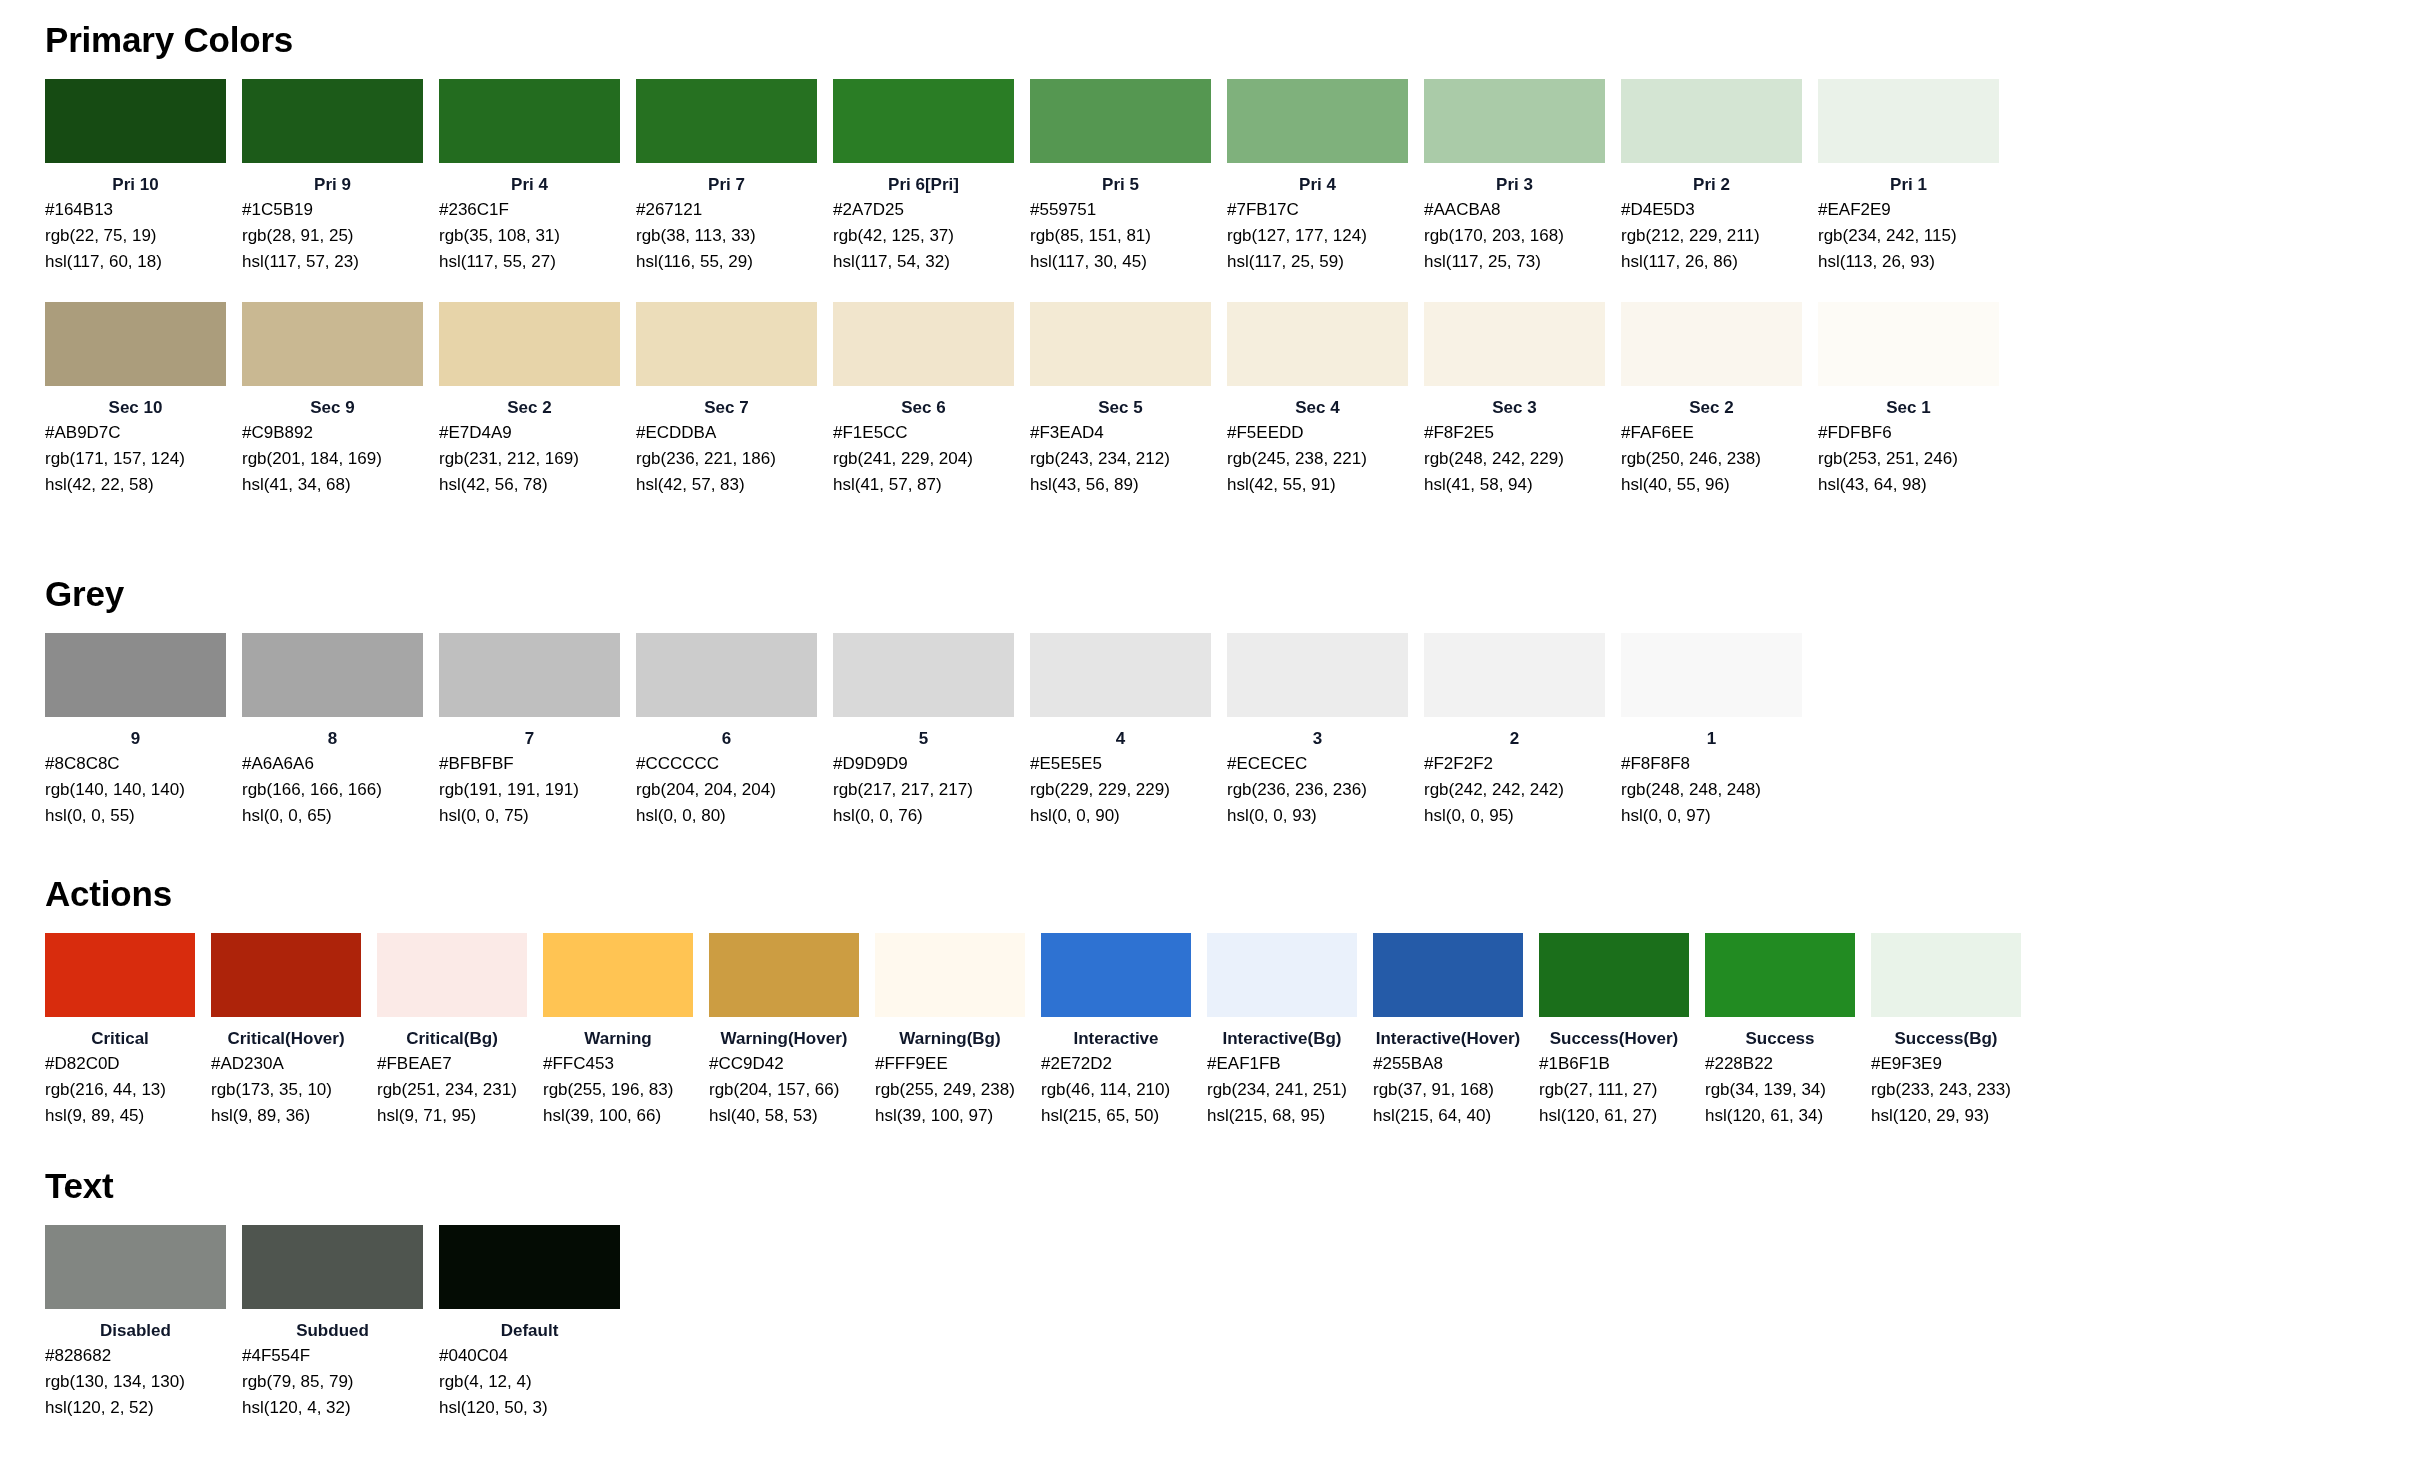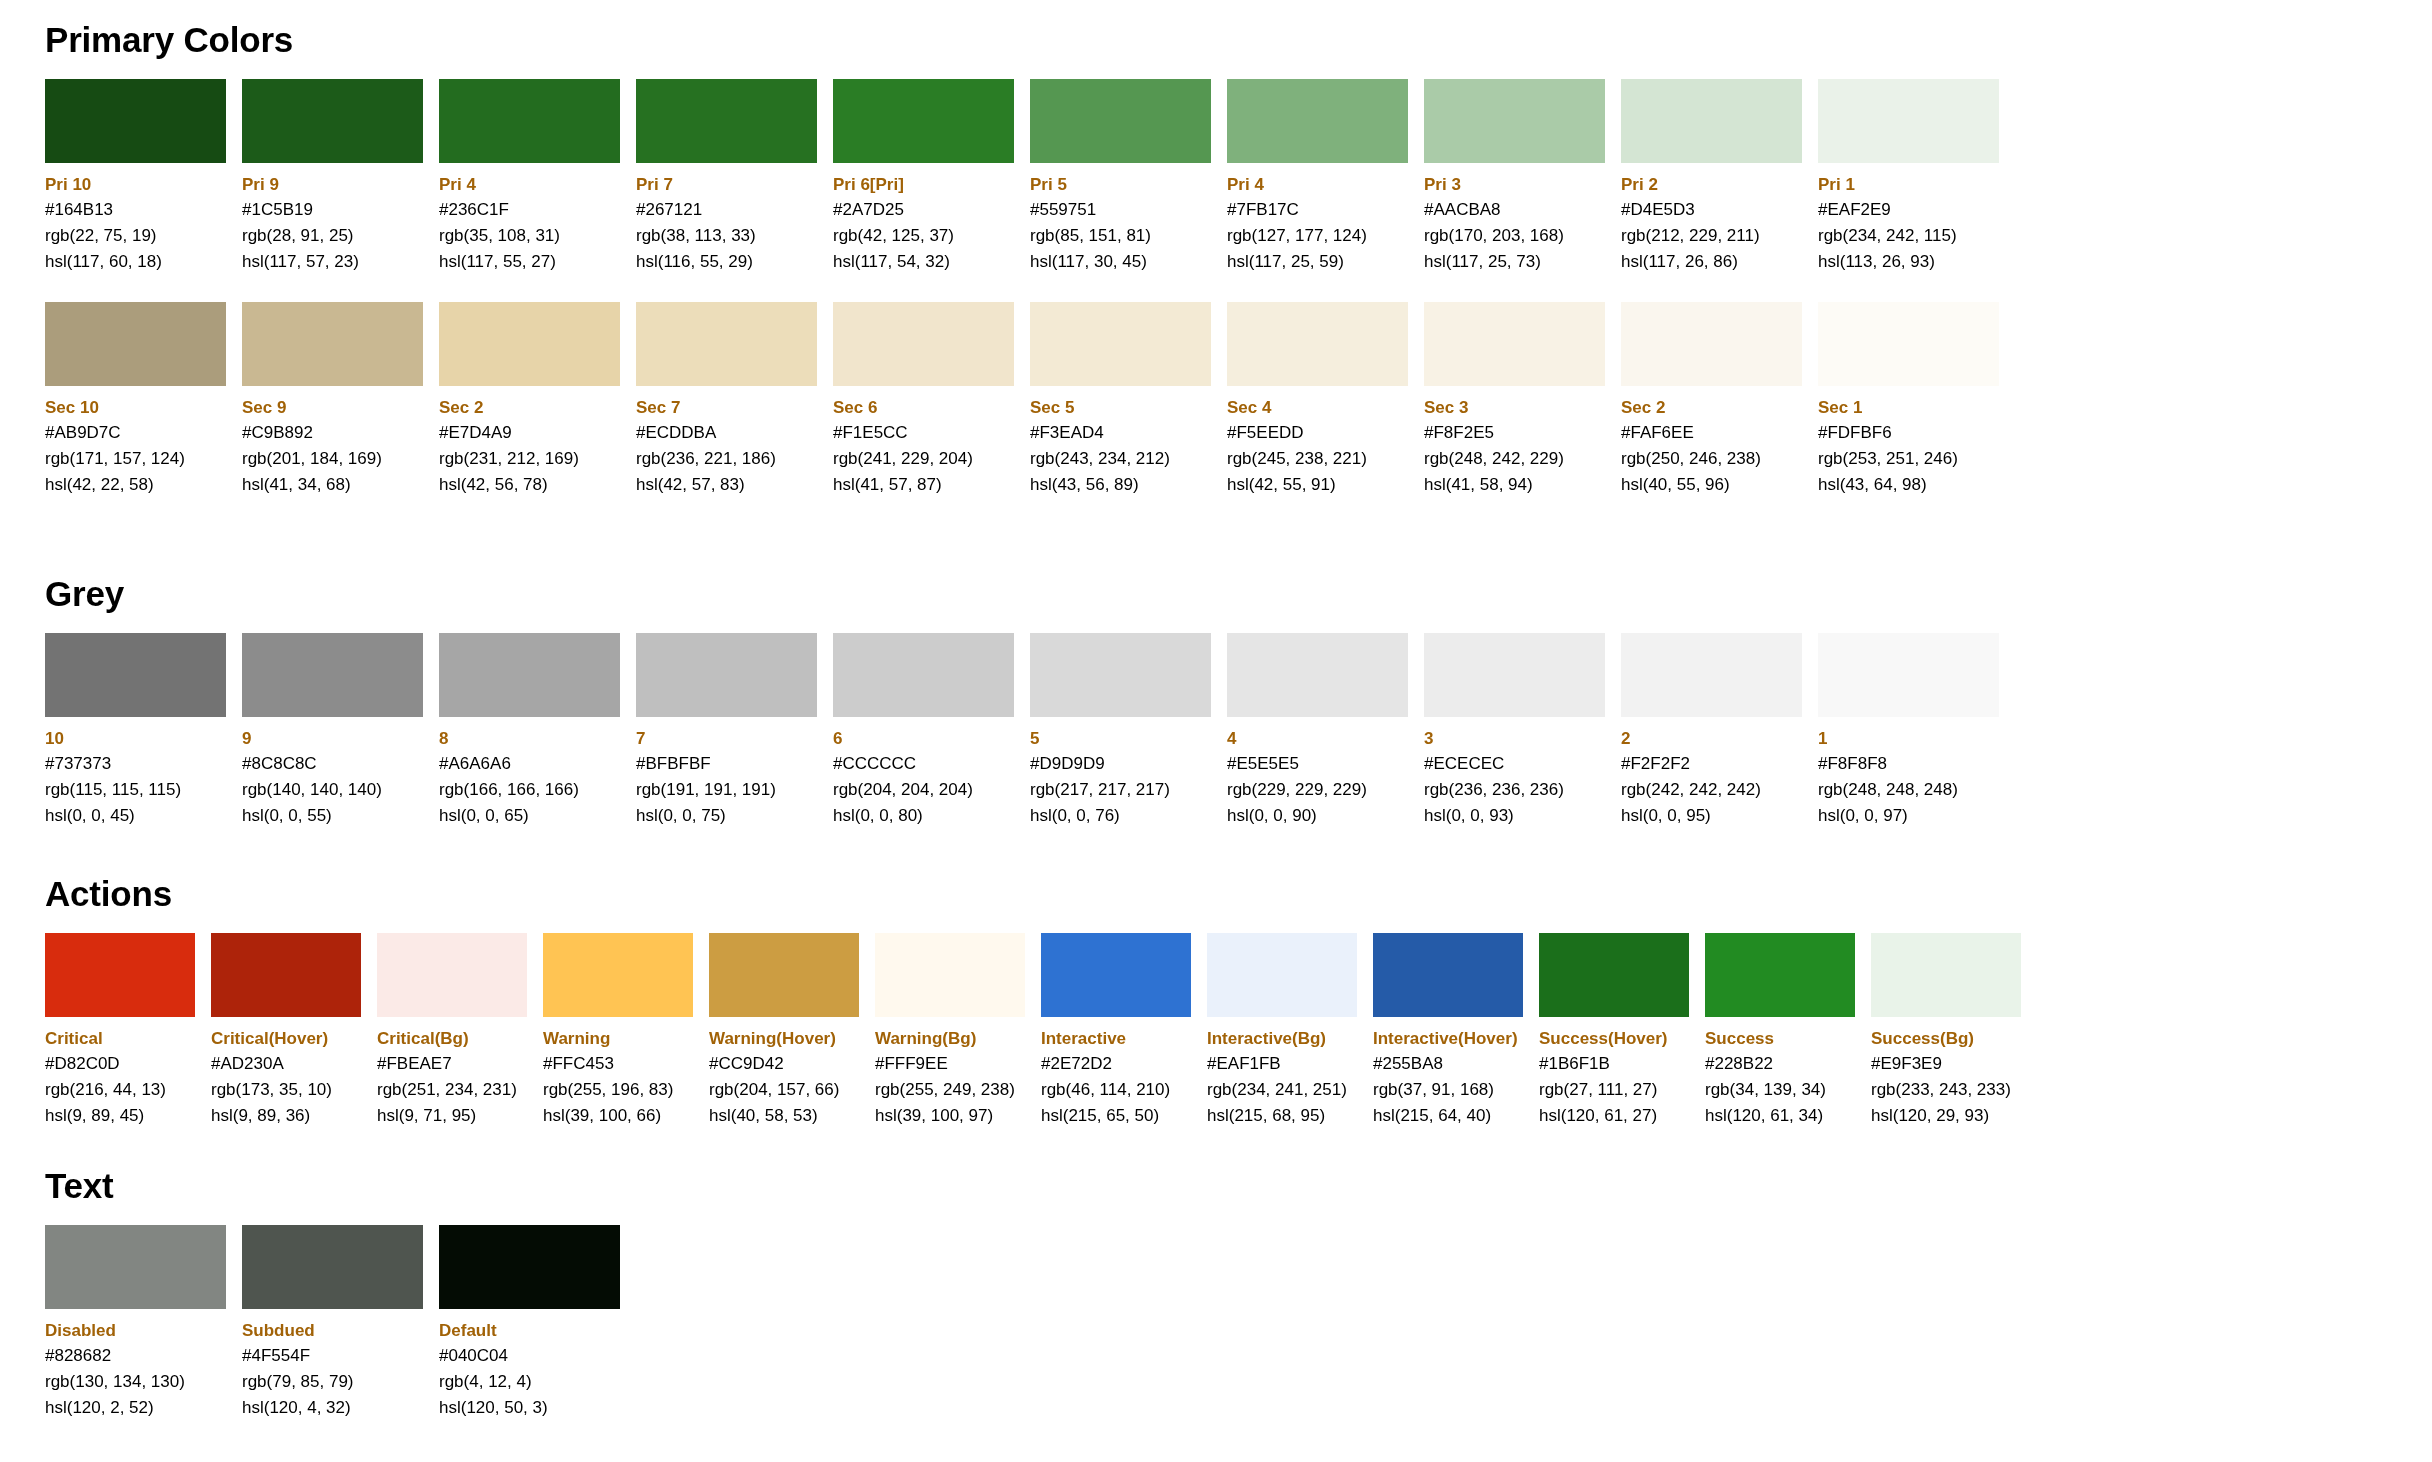--- a/index.html
+++ b/index.html
@@ -51,21 +51,22 @@
     display: block;
   }
   .swatch-meta {
     padding-top: 9px;
   }
   .swatch-name {
     font-size: 17px;
     font-weight: bold;
     line-height: 25px;
     white-space: nowrap;
-    color: #a16207;
+    color: #0f172a;
+    text-align: center;
   }
   .swatch-val {
     font-size: 17px;
     font-weight: normal;
     line-height: 26px;
     white-space: nowrap;
     color: #000000;
   }
 
   
@@ -267,29 +268,20 @@
             <div class="swatch-val">hsl(43, 64, 98)</div>
           </div>
         </div>
       </div>
   </section>
 
   <section class="section" id="grey-section">
     <h2 class="section-title title-gap">Grey</h2>
     <div class="swatch-row grid-10">
         <div class="swatch-cell">
-          <div class="swatch-chip" style="background-color: rgb(115, 115, 115);"></div>
-          <div class="swatch-meta">
-            <div class="swatch-name">10</div>
-            <div class="swatch-val">#737373</div>
-            <div class="swatch-val">rgb(115, 115, 115)</div>
-            <div class="swatch-val">hsl(0, 0, 45)</div>
-          </div>
-        </div>
-        <div class="swatch-cell">
           <div class="swatch-chip" style="background-color: rgb(140, 140, 140);"></div>
           <div class="swatch-meta">
             <div class="swatch-name">9</div>
             <div class="swatch-val">#8C8C8C</div>
             <div class="swatch-val">rgb(140, 140, 140)</div>
             <div class="swatch-val">hsl(0, 0, 55)</div>
           </div>
         </div>
         <div class="swatch-cell">
           <div class="swatch-chip" style="background-color: rgb(166, 166, 166);"></div>

